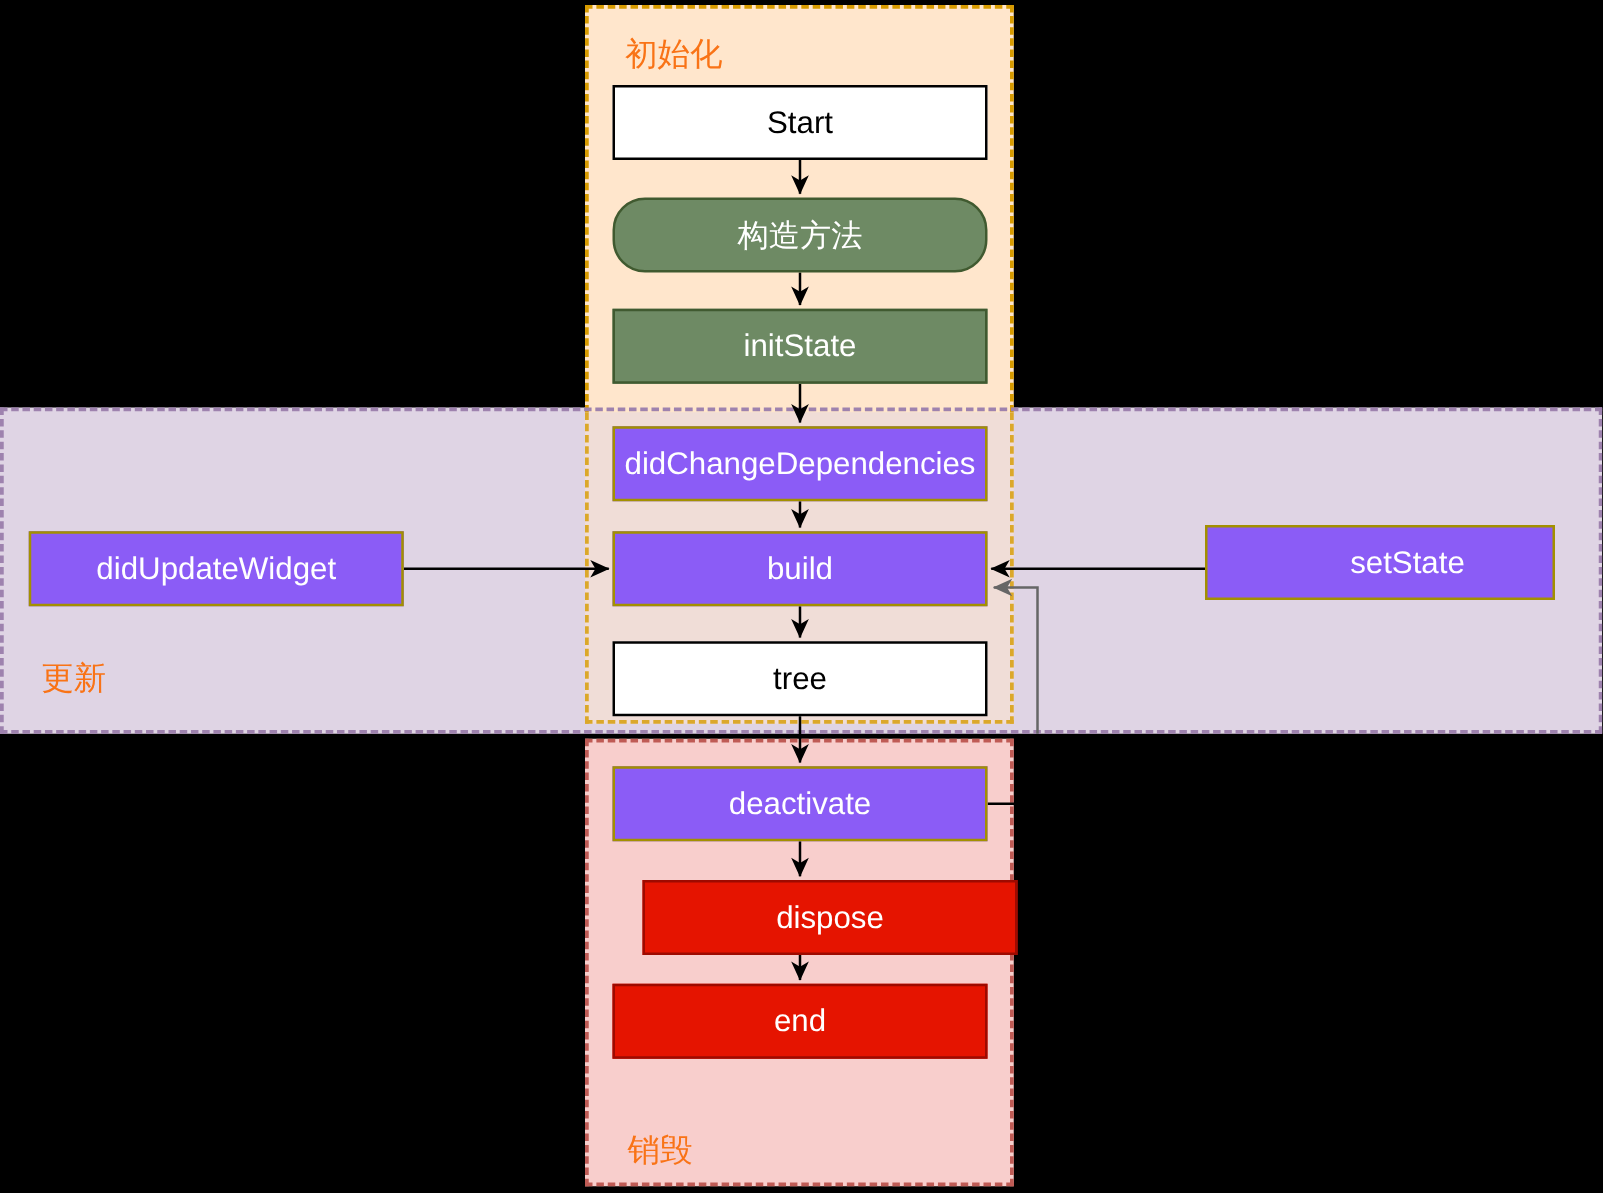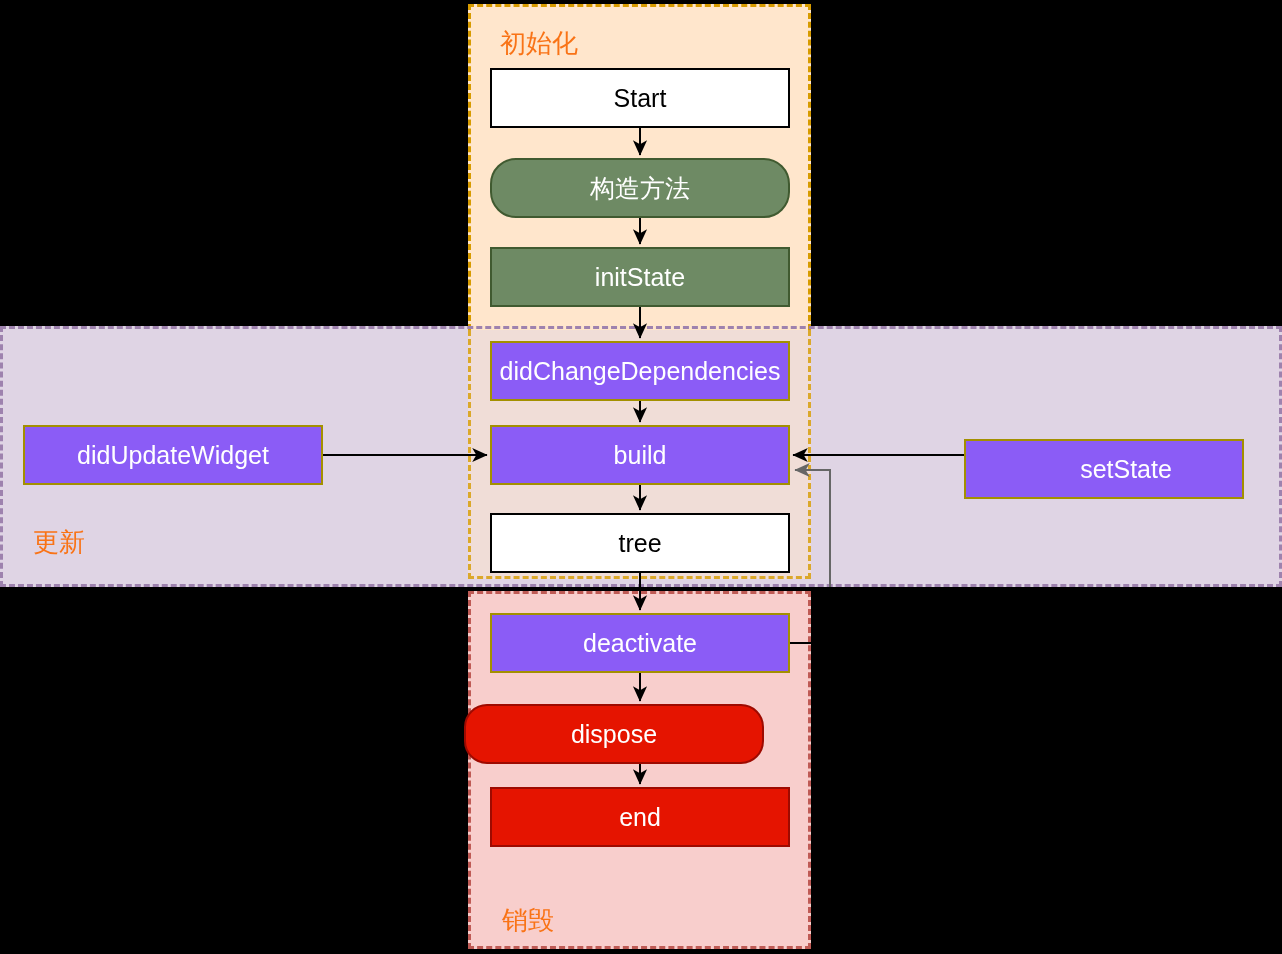--- a/index.html
+++ b/index.html
@@ -29,24 +29,24 @@
   .green{background:#6E8A64;border-color:#405A30;color:#FFFFFF;}
   .yellow{background:#8b5cf6;border-color:#A39000;color:#FFFFFF;}
   .red{background:#E51400;border-color:#9E0A00;color:#FFFFFF;}
   #n-start{left:490px;top:68px;}
   #n-constructor{left:490px;top:158px;border-radius:26px;}
   #n-initstate{left:490px;top:247px;}
   #n-dcd{left:490px;top:341px;}
   #n-build{left:490px;top:425px;}
   #n-tree{left:490px;top:513px;}
   #n-deactivate{left:490px;top:613px;}
-  #n-dispose{left:464px;top:704px;border-radius:23px;}
+  #n-dispose{left:514px;top:704px;}
   #n-end{left:490px;top:787px;}
   #n-duw{left:23px;top:425px;}
-  #n-setstate{left:964px;top:439px;width:280px;padding-left:44px;}
+  #n-setstate{left:964px;top:420px;width:280px;padding-left:44px;}
   
   #edges{position:absolute;left:0;top:0;width:1282px;height:954px;z-index:4;}
 </style>
 </head>
 <body>
 
 <div id="canvas">
 
   <div class="region" id="band-bg"></div>
   <div class="region" id="band-border"></div>

